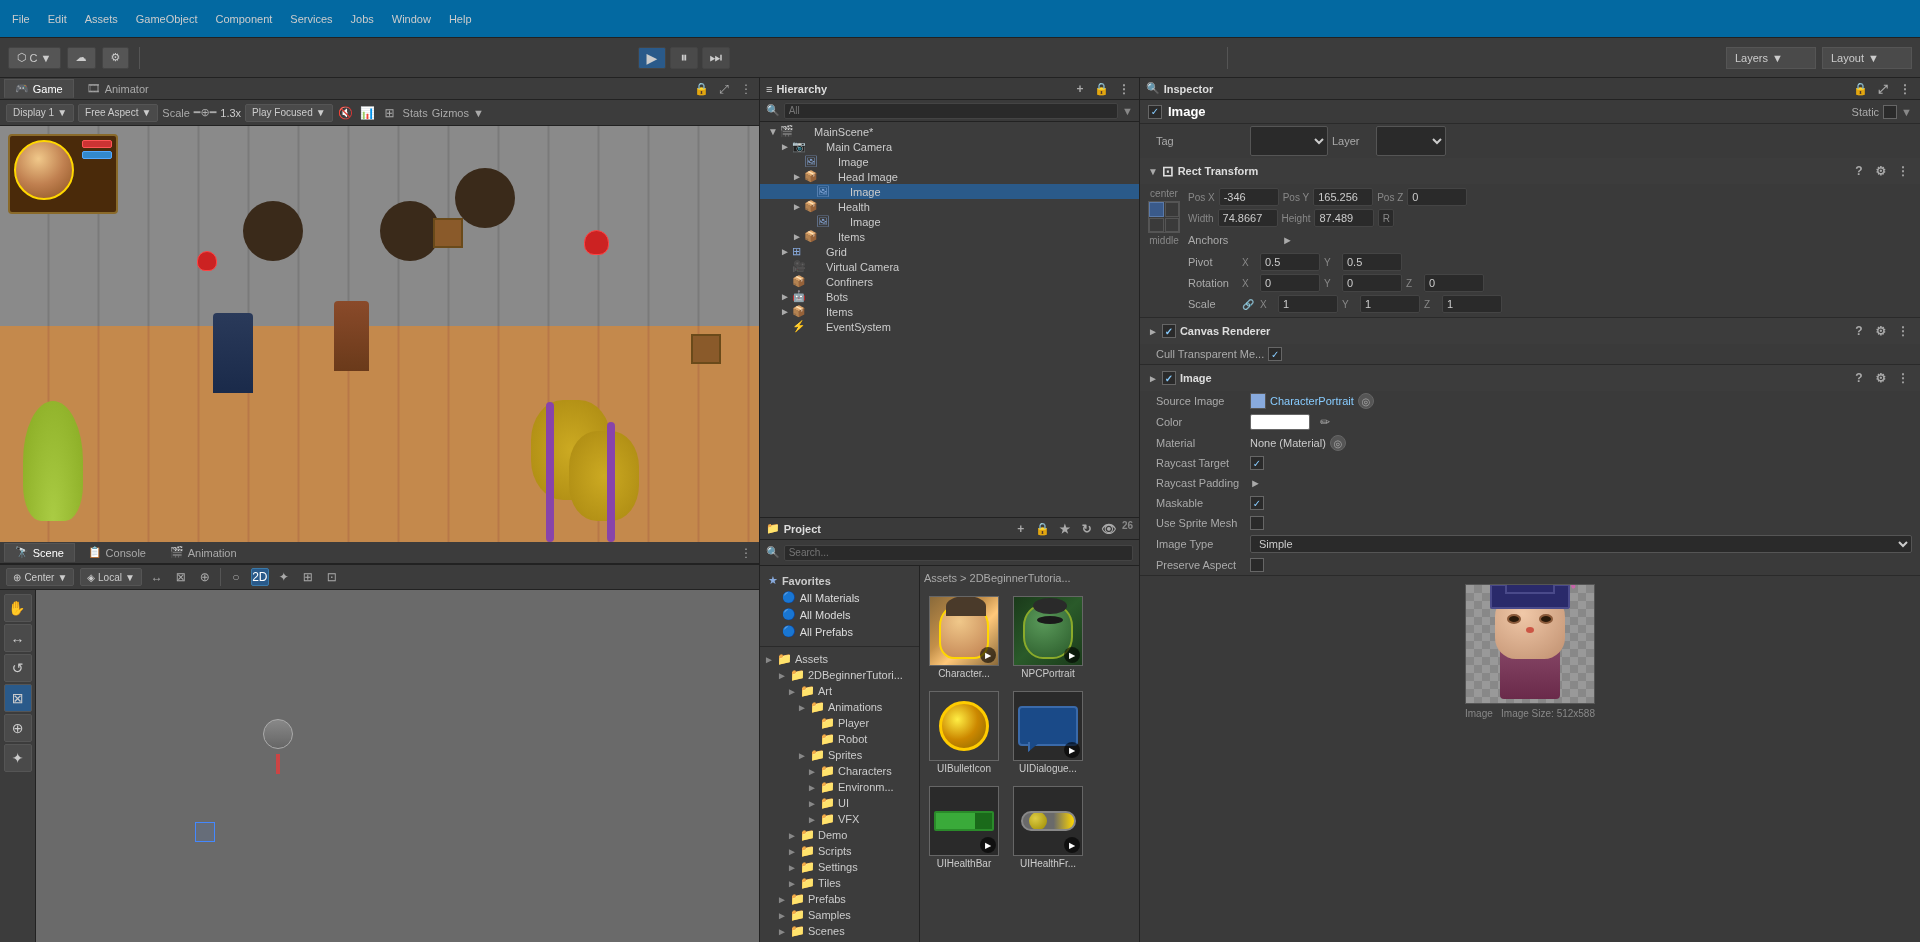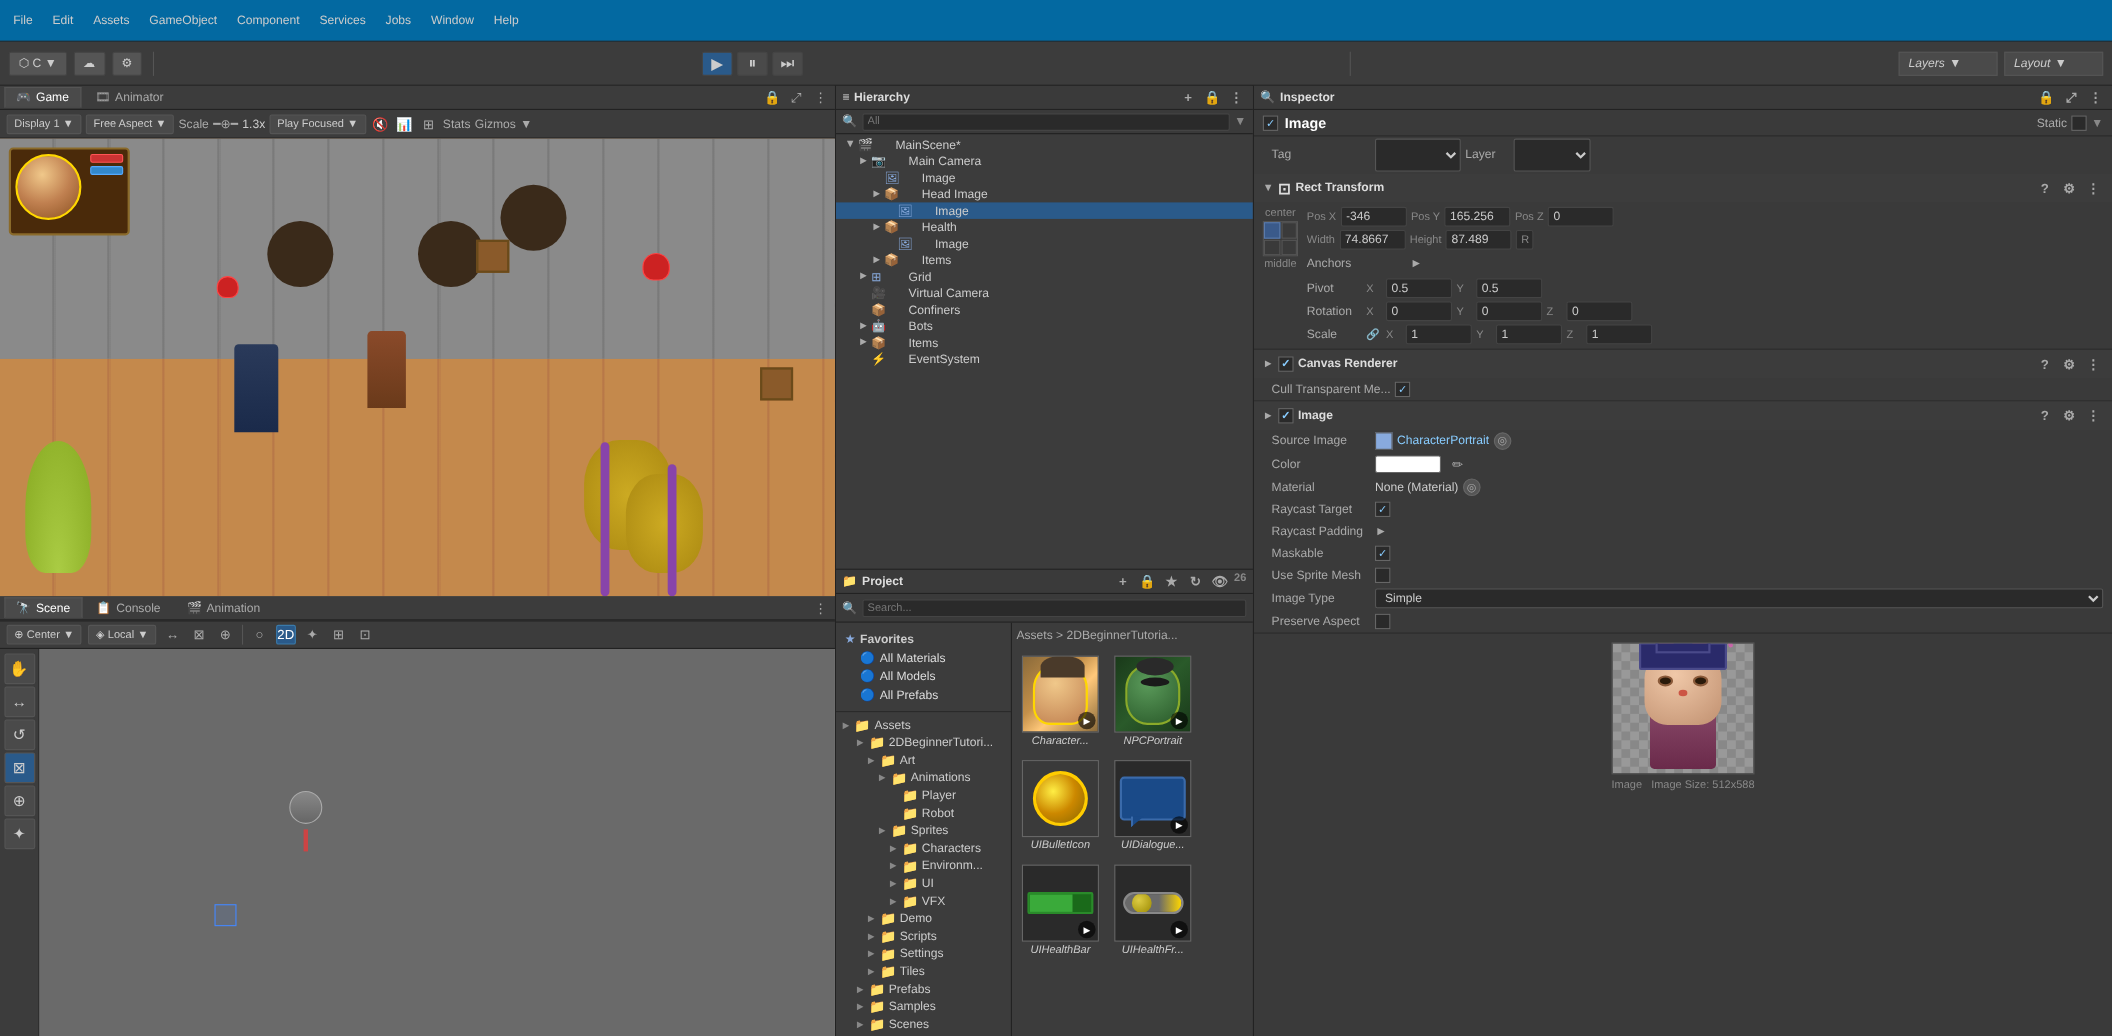--- a/index.html
+++ b/index.html
@@ -8,21 +8,21 @@
     
     #menubar { display: flex; align-items: center; height: 38px; background: #0369a1; border-bottom: 1px solid #222; padding: 0 4px; gap: 2px; }
     #menubar span { padding: 2px 8px; cursor: pointer; color: #ccc; font-size: 11px; }
 
     
     #toolbar { display: flex; align-items: center; height: 40px; background: #3c3c3c; border-bottom: 1px solid #222; padding: 0 8px; gap: 6px; }
     .toolbar-btn { background: #555; border: 1px solid #444; color: #ccc; padding: 2px 8px; font-size: 11px; cursor: pointer; border-radius: 2px; height: 22px; display: flex; align-items: center; gap: 3px; }
     .toolbar-separator { width: 1px; height: 22px; background: #555; margin: 0 4px; }
     .toolbar-play-btn { background: #4a4a4a; border: 1px solid #444; color: #ccc; width: 28px; height: 22px; display: flex; align-items: center; justify-content: center; cursor: pointer; border-radius: 2px; font-size: 14px; }
     .toolbar-play-btn.active { background: #2a5a8a; }
-    .layers-dropdown { background: #4a4a4a; border: 1px solid #555; color: #ccc; padding: 2px 8px; font-size: 11px; height: 22px; display: flex; align-items: center; gap: 4px; min-width: 90px; cursor: pointer; font-style: italic; }
+    .layers-dropdown { background: #4a4a4a; border: 1px solid #555; color: #ccc; padding: 2px 8px; font-size: 11px; height: 22px; display: flex; align-items: center; gap: 4px; min-width: 90px; cursor: pointer; }
 
     
     #main { display: flex; height: calc(942px - 22px - 40px); }
 
     
     #left-panel { display: flex; flex-direction: column; flex: 0 0 760px; border-right: 1px solid #222; }
 
     
     .tab-bar { display: flex; align-items: center; height: 22px; background: #3c3c3c; border-bottom: 1px solid #222; padding: 0 4px; gap: 2px; }
     .tab { padding: 2px 10px; font-size: 11px; cursor: pointer; color: #aaa; border: 1px solid transparent; display: flex; align-items: center; gap: 4px; }
@@ -63,21 +63,21 @@
     .tree-arrow { display: inline-block; width: 12px; color: #aaa; font-size: 10px; }
     .tree-icon { display: inline-block; width: 16px; color: #88aadd; font-size: 11px; margin-right: 2px; }
     .tree-label { color: #ccc; padding-left: 16px; }
 
     
     .project-toolbar { display: flex; align-items: center; height: 26px; background: #3a3a3a; border-bottom: 1px solid #222; padding: 0 6px; gap: 4px; }
     .project-content { display: flex; flex: 1; overflow: hidden; }
     .project-tree { flex: 0 0 160px; border-right: 1px solid #222; overflow-y: auto; padding: 2px 0; font-size: 11px; }
     .asset-thumb { width: 80px; display: flex; flex-direction: column; align-items: center; gap: 2px; cursor: pointer; padding: 4px; border-radius: 2px; }
     .asset-thumb-img { width: 70px; height: 70px; background: #555; border: 1px solid #666; display: flex; align-items: center; justify-content: center; position: relative; overflow: hidden; }
-    .asset-thumb-label { font-size: 10px; color: #ccc; text-align: right; word-break: break-all; max-width: 78px; font-style: italic; }
+    .asset-thumb-label { font-size: 10px; color: #ccc; text-align: right; word-break: break-all; max-width: 78px; }
 
     
     #right-panel { flex: 1; display: flex; flex-direction: column; overflow: hidden; background: #3a3a3a; }
     .inspector-header { display: flex; align-items: center; height: 22px; background: #3a3a3a; border-bottom: 1px solid #222; padding: 0 6px; gap: 4px; font-size: 11px; font-weight: bold; }
     .inspector-content { flex: 1; overflow-y: auto; padding: 0; }
     .inspector-top { display: flex; align-items: center; padding: 4px 8px; gap: 6px; border-bottom: 1px solid #2a2a2a; }
     .inspector-section { border-bottom: 1px solid #2a2a2a; }
     .inspector-section-header { display: flex; align-items: center; padding: 4px 8px; background: #3c3c3c; cursor: pointer; gap: 4px; font-size: 11px; font-weight: bold; }
     .inspector-row { display: flex; align-items: center; padding: 2px 8px 2px 16px; gap: 4px; font-size: 11px; min-height: 20px; }
     .inspector-label { color: #aaa; min-width: 90px; font-size: 11px; }

